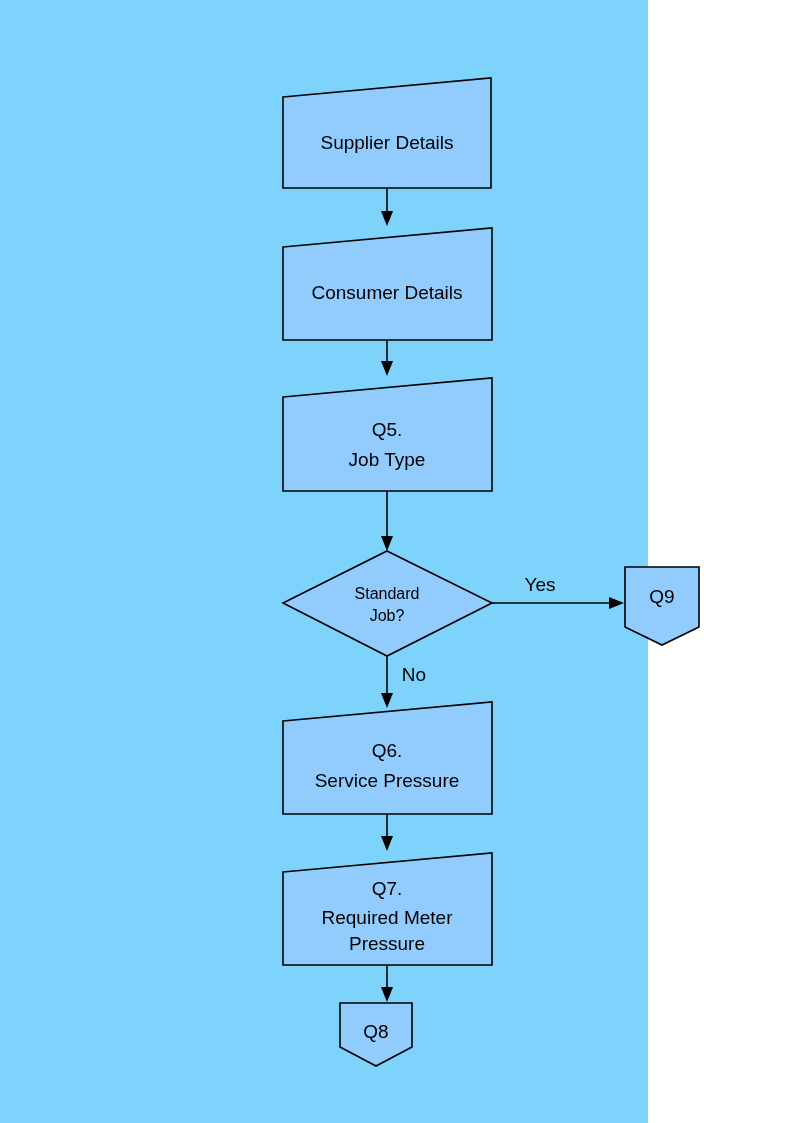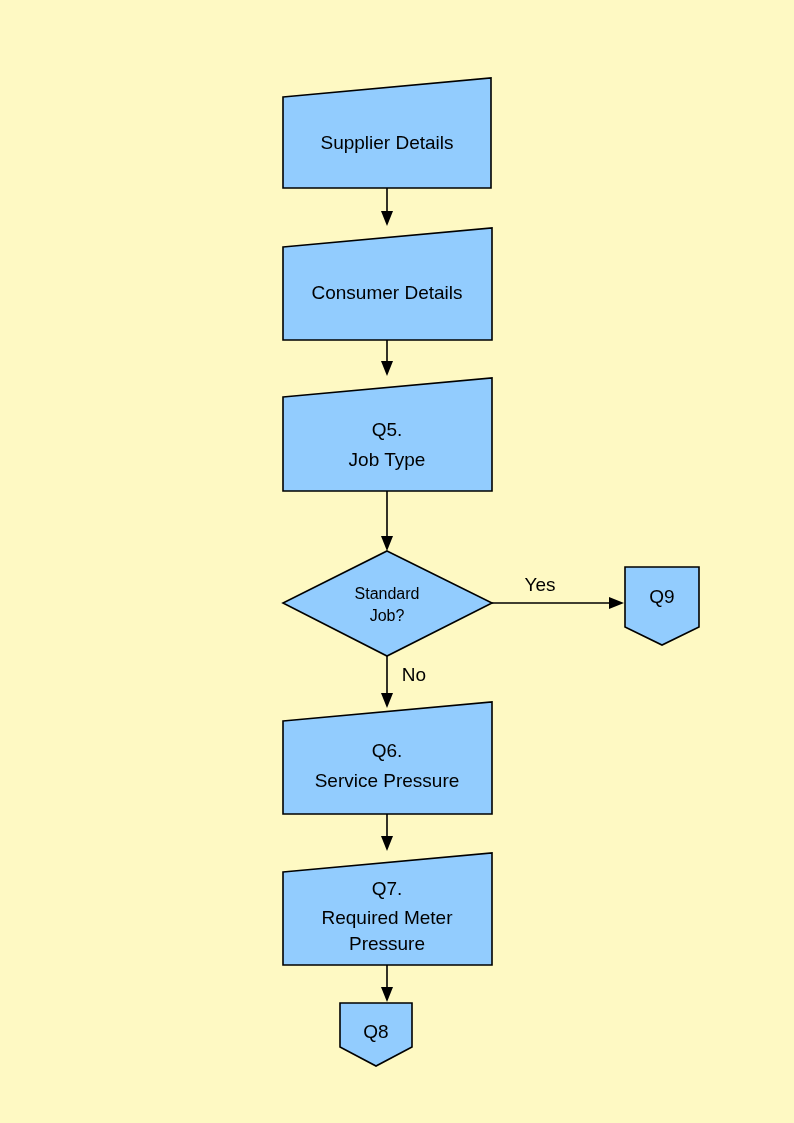--- a/index.html
+++ b/index.html
@@ -8,23 +8,23 @@
     background: #ffffff;
   }
   body {
     width: 794px;
     height: 1123px;
     font-family: "Liberation Sans", sans-serif;
     overflow: hidden;
   }
   #flowchart-root {
     position: relative;
-    width: 794px;
+    width: 648px;
     height: 1123px;
-    background: #fef9c3;
+    background: #7dd3fc;
   }
   svg.chart-canvas {
     position: absolute;
     top: 0;
     left: 0;
     width: 794px;
     height: 1123px;
     display: block;
   }
   .node-shape {

